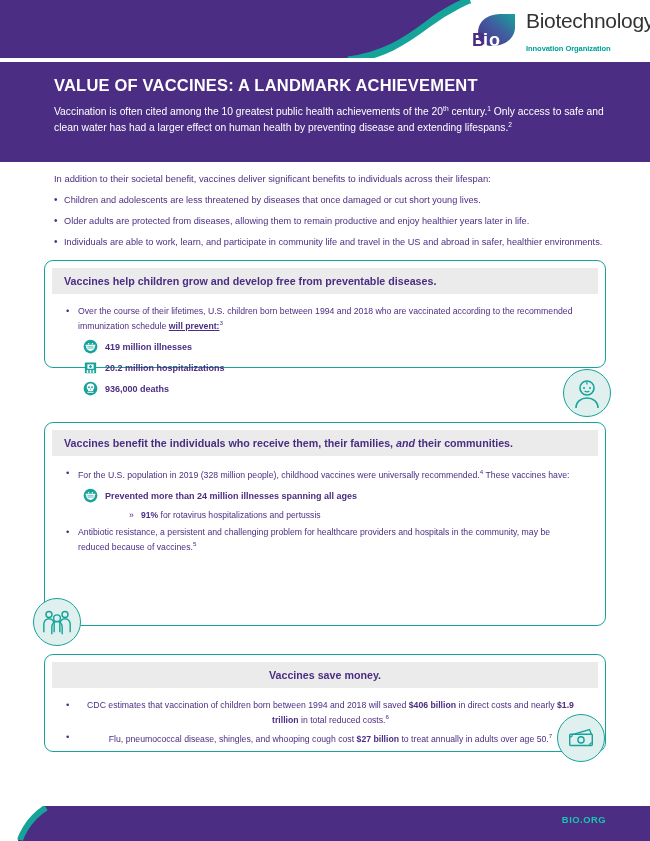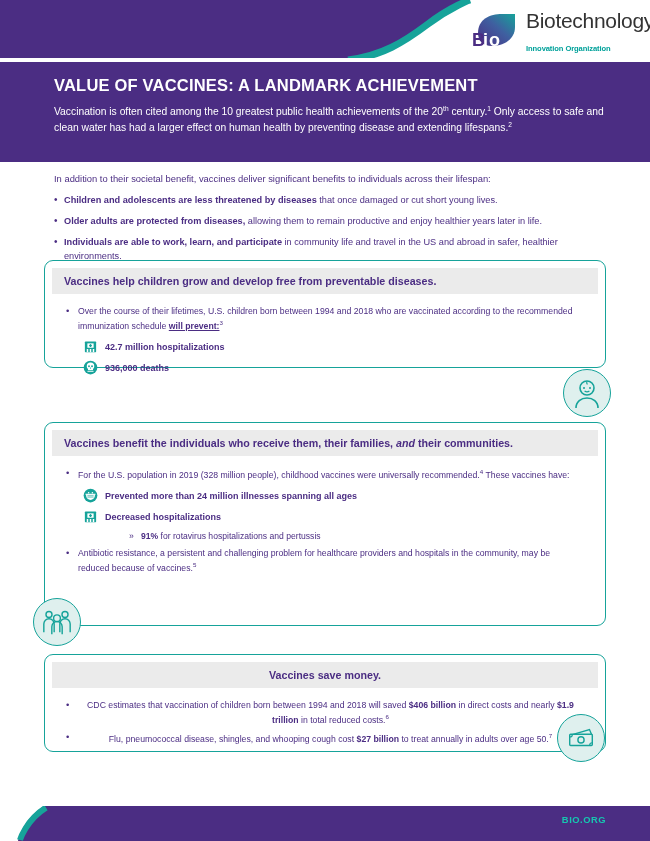--- a/index.html
+++ b/index.html
@@ -26,21 +26,21 @@
   .hero h1{margin:0;font-size:16.5px;font-weight:bold;color:#ffffff;letter-spacing:0.2px;}
   .hero p{margin:9px 0 0 0;font-size:10.3px;line-height:1.52;color:#ffffff;}
   .hero p sup{font-size:6.6px;vertical-align:super;}
 
   
   .intro{position:absolute;left:54px;top:172px;width:552px;}
   .intro .lead{font-size:9.4px;line-height:1.45;color:#4b2d83;margin:0 0 7px 0;}
   .intro ul{margin:0;padding:0;list-style:none;}
   .intro li{position:relative;padding-left:10px;font-size:9.2px;line-height:1.55;margin-bottom:7px;color:#4b2d83;}
   .intro li:before{content:"•";position:absolute;left:0;top:-1px;color:#4b2d83;font-size:10px;}
-  .intro li b{font-weight:bold;}
+  .intro li b{font-weight:normal;}
 
   
   .card{position:absolute;border:1.4px solid #16a39a;border-radius:9px;background:#fff;box-sizing:border-box;}
   .card-head{background:#ebebeb;margin:7px 7px 0 7px;padding:7px 12px 7px 12px;}
   .card-head h2{margin:0;font-size:10.7px;font-weight:bold;color:#4b2d83;}
   .card-head h2 i{font-style:italic;}
   .card-body{padding:11px 22px 10px 20px;}
   .card-body ul{margin:0;padding:0;list-style:none;}
   .card-body > ul > li{position:relative;padding-left:13px;font-size:8.7px;line-height:1.52;color:#4b2d83;margin-bottom:4px;}
   .card-body > ul > li:before{content:"•";position:absolute;left:1px;top:-1px;font-size:9.5px;color:#4b2d83;}
@@ -117,34 +117,48 @@
 
   <div class="card" style="left:44px;top:260px;width:562px;height:108px;">
     <div class="card-head">
       <h2>Vaccines help children grow and develop free from preventable diseases.</h2>
     </div>
     <div class="card-body">
       <ul>
         <li><span>Over the course of their lifetimes, U.S. children born between 1994 and 2018 who are vaccinated according to the recommended immunization schedule </span><span class="u">will prevent:</span><sup>3</sup></li>
       </ul>
 
+      <div class="statrow">
+        <span class="ico">
+          <svg width="15" height="15" viewBox="0 0 24 24">
+              <circle cx="12" cy="12" r="11" fill="#16a39a"></circle>
+              <path d="M5 10h14v2a7 7 0 0 1-14 0z" fill="#ffffff"></path>
+              <rect x="4" y="9.2" width="16" height="1.6" fill="#ffffff"></rect>
+              <circle cx="9" cy="7.5" r="1.2" fill="#ffffff"></circle>
+              <circle cx="15" cy="7.5" r="1.2" fill="#ffffff"></circle>
+              <rect x="7" y="12" width="10" height="1" fill="#16a39a"></rect>
+              <rect x="7" y="14" width="10" height="1" fill="#16a39a"></rect>
+            </svg>
+        </span>
+        <span class="txt">419 million illnesses</span>
+      </div>
 
       <div class="statrow">
         <span class="ico">
           <svg width="15" height="15" viewBox="0 0 24 24">
               <rect x="3" y="4" width="18" height="17" rx="1" fill="#16a39a"></rect>
               <rect x="7" y="7" width="10" height="7" fill="#ffffff"></rect>
               <rect x="11" y="8.2" width="2" height="4.6" fill="#16a39a"></rect>
               <rect x="9.8" y="9.4" width="4.4" height="2.2" fill="#16a39a"></rect>
               <rect x="6" y="16" width="2.4" height="5" fill="#ffffff"></rect>
               <rect x="10.8" y="16" width="2.4" height="5" fill="#ffffff"></rect>
               <rect x="15.6" y="16" width="2.4" height="5" fill="#ffffff"></rect>
             </svg>
         </span>
-        <span class="txt">42.7 million hospitalizations</span>
+        <span class="txt">20.2 million hospitalizations</span>
       </div>
 
       <div class="statrow">
         <span class="ico">
           <svg width="15" height="15" viewBox="0 0 24 24">
               <circle cx="12" cy="12" r="11" fill="#16a39a"></circle>
               <path d="M12 4a6 6 0 0 0-6 6c0 2.2 1.2 3.6 2 4.2V16h8v-1.8c.8-.6 2-2 2-4.2a6 6 0 0 0-6-6z" fill="#ffffff"></path>
               <circle cx="9.6" cy="10" r="1.5" fill="#16a39a"></circle>
               <circle cx="14.4" cy="10" r="1.5" fill="#16a39a"></circle>
               <rect x="11.4" y="12" width="1.2" height="2" fill="#16a39a"></rect>
@@ -184,34 +198,20 @@
               <rect x="4" y="9.2" width="16" height="1.6" fill="#ffffff"></rect>
               <circle cx="9" cy="7.5" r="1.2" fill="#ffffff"></circle>
               <circle cx="15" cy="7.5" r="1.2" fill="#ffffff"></circle>
               <rect x="7" y="12" width="10" height="1" fill="#16a39a"></rect>
               <rect x="7" y="14" width="10" height="1" fill="#16a39a"></rect>
             </svg>
         </span>
         <span class="txt">Prevented more than 24 million illnesses spanning all ages</span>
       </div>
 
-      <div class="statrow">
-        <span class="ico">
-          <svg width="15" height="15" viewBox="0 0 24 24">
-              <rect x="3" y="4" width="18" height="17" rx="1" fill="#16a39a"></rect>
-              <rect x="7" y="7" width="10" height="7" fill="#ffffff"></rect>
-              <rect x="11" y="8.2" width="2" height="4.6" fill="#16a39a"></rect>
-              <rect x="9.8" y="9.4" width="4.4" height="2.2" fill="#16a39a"></rect>
-              <rect x="6" y="16" width="2.4" height="5" fill="#ffffff"></rect>
-              <rect x="10.8" y="16" width="2.4" height="5" fill="#ffffff"></rect>
-              <rect x="15.6" y="16" width="2.4" height="5" fill="#ffffff"></rect>
-            </svg>
-        </span>
-        <span class="txt">Decreased hospitalizations</span>
-      </div>
 
       <div class="subs">
         <div class="sub"><b>91%</b><span> for rotavirus hospitalizations and pertussis</span></div>
       </div>
 
       <ul>
         <li><span>Antibiotic resistance, a persistent and challenging problem for healthcare providers and hospitals in the community, may be reduced because of vaccines.</span><sup>5</sup></li>
       </ul>
     </div>
   </div>

